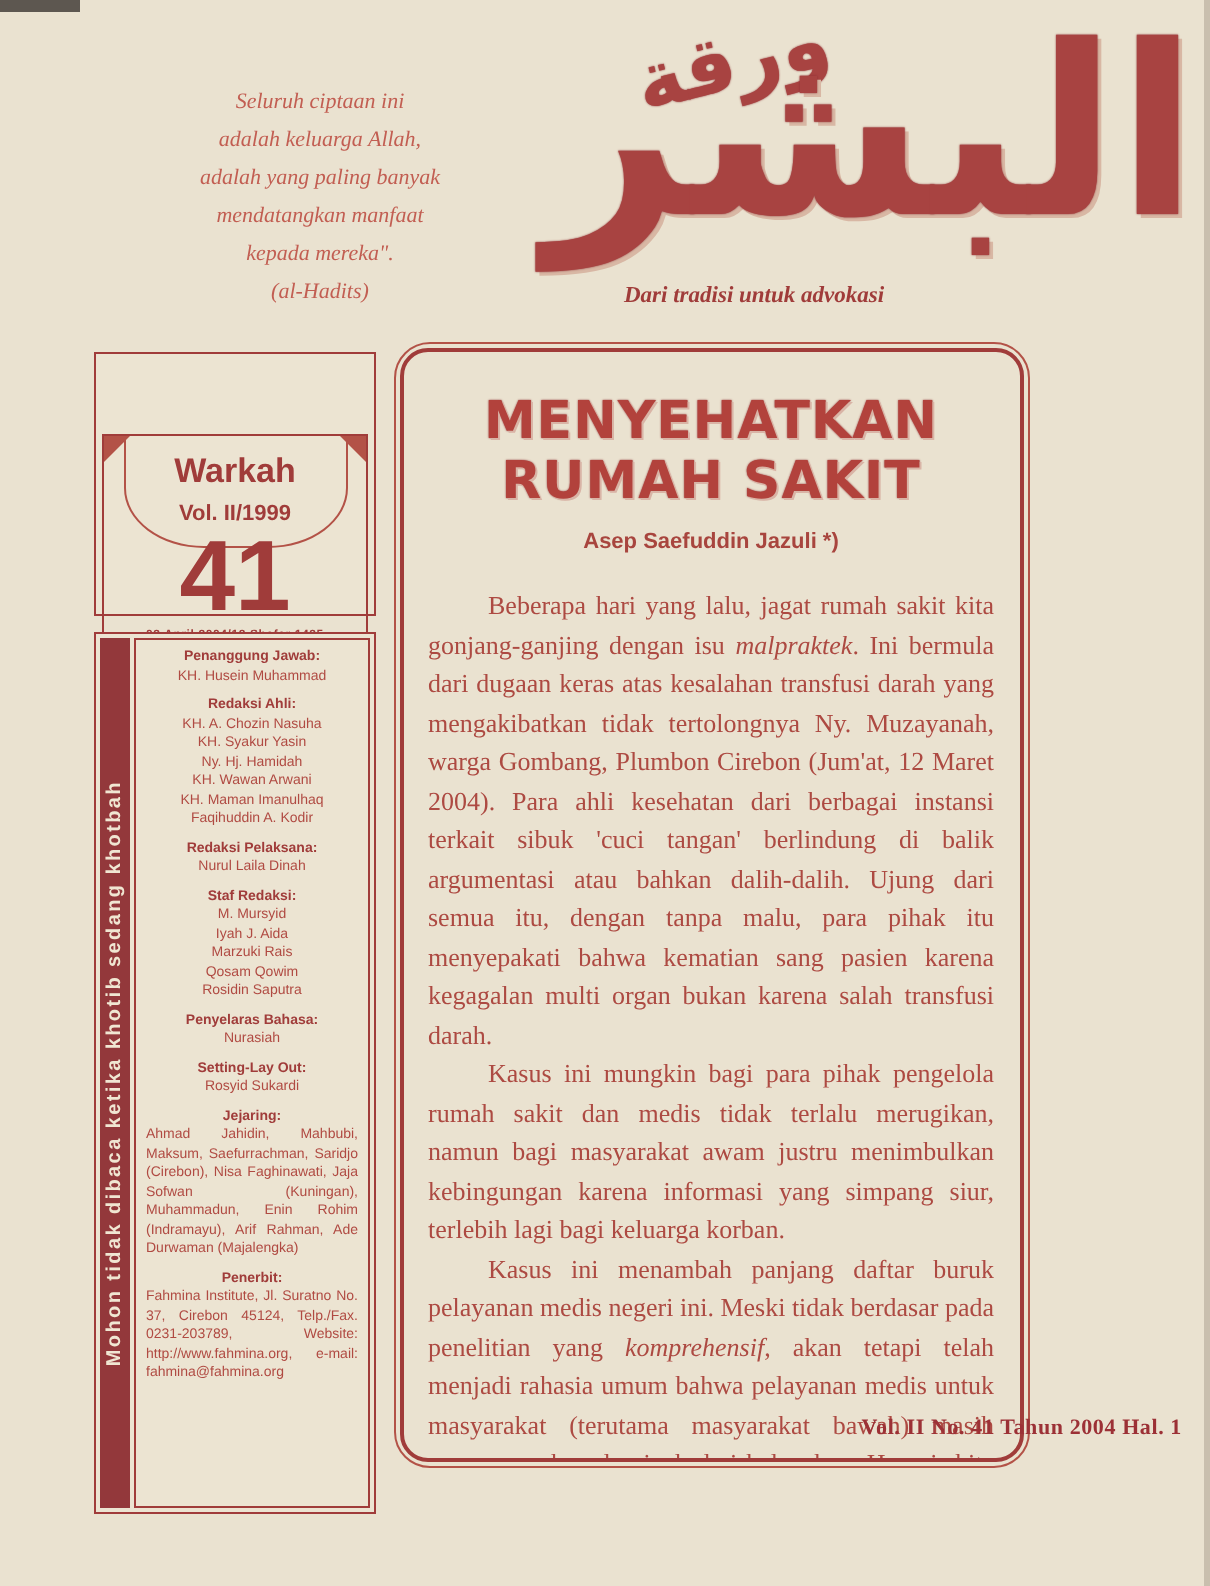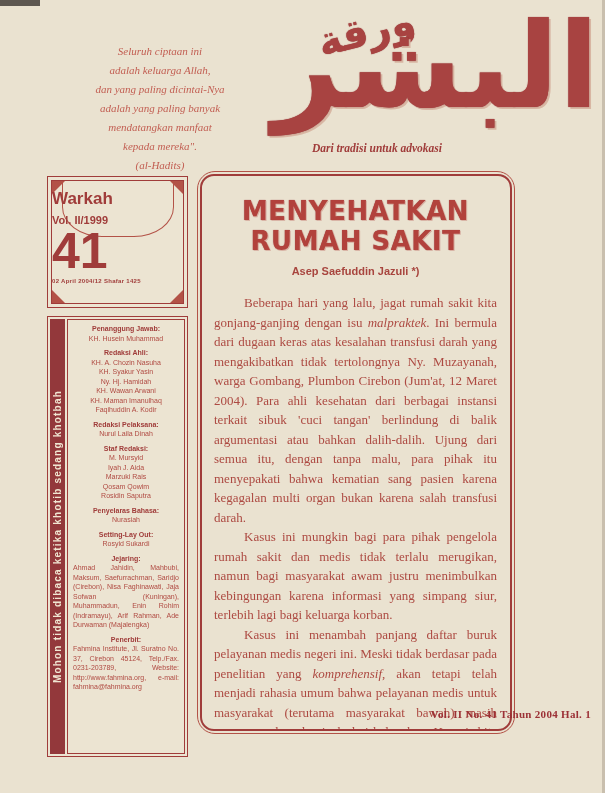--- a/index.html
+++ b/index.html
@@ -37,21 +37,21 @@
     font-style:italic;font-weight:bold;font-size:11.5px;color:#a03c3a;
   }
 
   
   .vol-box{
     position:absolute;left:47px;top:176px;width:141px;height:132px;
     border:1px solid #a03c3a;padding:3px;box-sizing:border-box;background:#ece4d2;
   }
   .vol-inner{
     border:1px solid #a03c3a;height:100%;box-sizing:border-box;
-    position:relative;overflow:hidden;
+    position:relative;text-align:center;overflow:hidden;margin-top:37px;
   }
   .tri{position:absolute;width:0;height:0;}
   .tri.tl{top:0;left:0;border-top:13px solid #b35247;border-right:13px solid transparent;}
   .tri.tr{top:0;right:0;border-top:13px solid #b35247;border-left:13px solid transparent;}
   .tri.bl{bottom:0;left:0;border-bottom:13px solid #b35247;border-right:13px solid transparent;}
   .tri.br{bottom:0;right:0;border-bottom:13px solid #b35247;border-left:13px solid transparent;}
   .vol-arch{
     position:absolute;left:10px;top:-18px;width:110px;height:72px;
     border:1px solid #b35247;border-radius:0 0 40px 40px / 0 0 30px 30px;
   }
@@ -129,21 +129,20 @@
 </head>
 <body>
 
 <div class="scan-edge-top"></div>
 <div class="scan-edge-right"></div>
 
 <div class="quote">
   <div id="quote-lines">
       <div>Seluruh ciptaan ini</div>
       <div>adalah keluarga Allah,</div>
-      <div>dan yang paling dicintai-Nya</div>
       <div>adalah yang paling banyak</div>
       <div>mendatangkan manfaat</div>
       <div>kepada mereka".</div>
       <div>(al-Hadits)</div>
     </div>
 </div>
 
 <div class="arabic-small">ورقة</div>
 <div class="arabic-large">البشر</div>
 <div class="tagline">Dari tradisi untuk advokasi</div>

